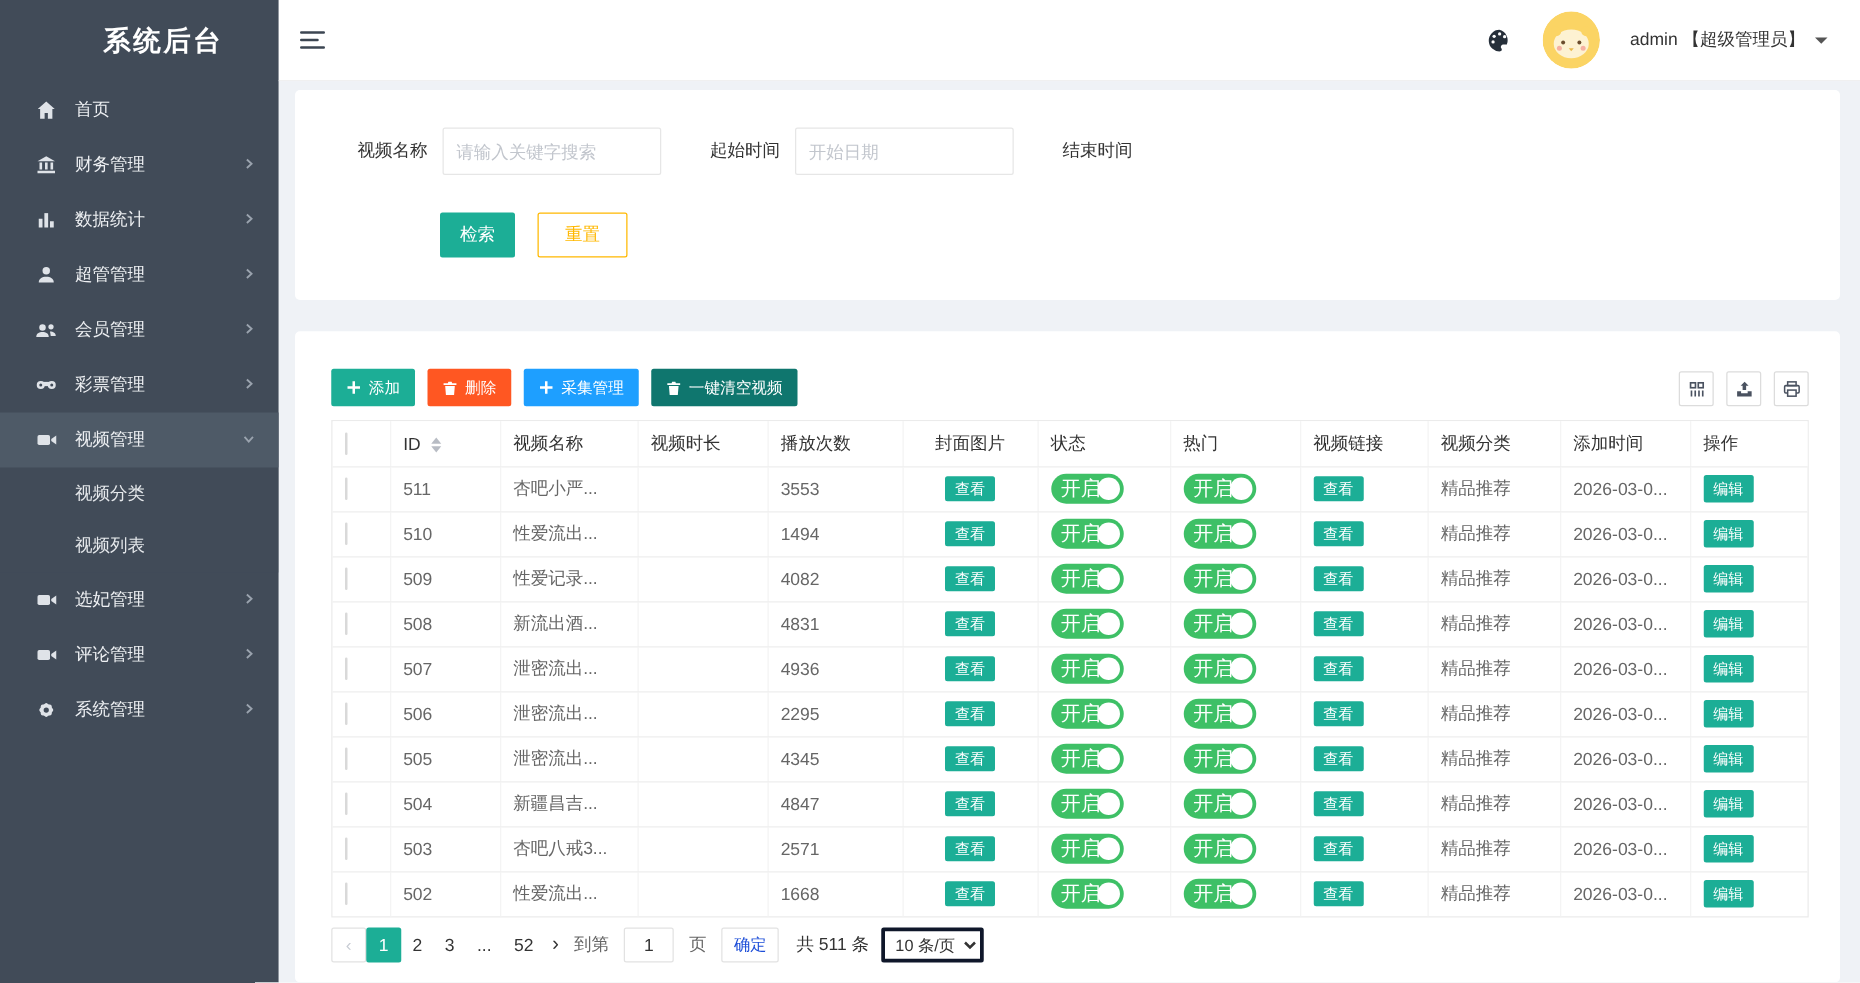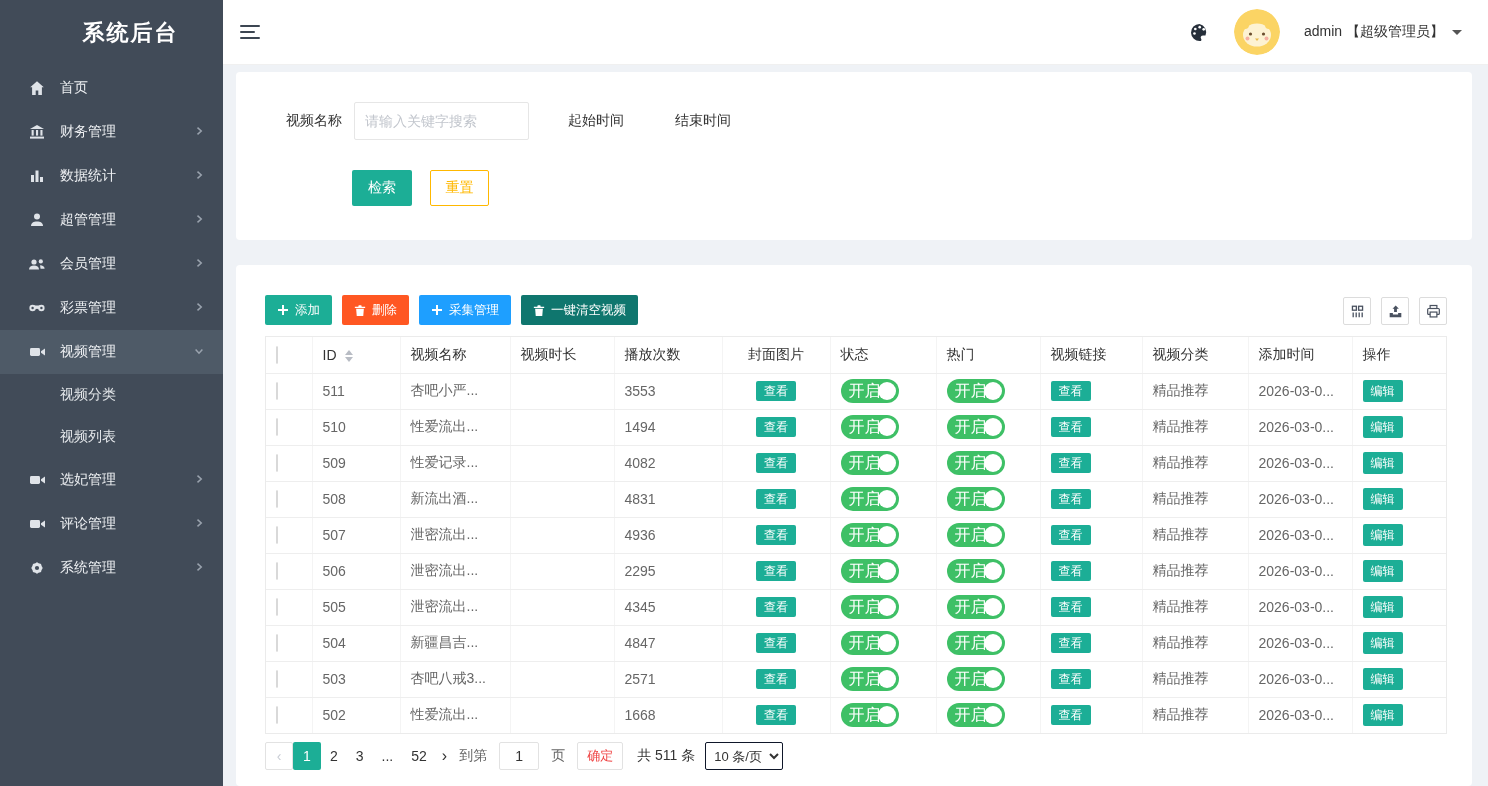--- a/index.html
+++ b/index.html
@@ -49,21 +49,21 @@
   .form-group { display:flex; align-items:center; margin-right:39px; }
   .form-group label { color:#333; margin-right:12px; white-space:nowrap; }
   .form-group input { width:175px; height:38px; border:1px solid #e6e6e6; border-radius:2px;
     padding:0 10px; font-size:14px; color:#333; outline:none;
     font-family:"Liberation Sans","DejaVu Sans",sans-serif; }
   .form-group input::placeholder { color:#c2c6cd; }
   .btn-row { margin-top:30px; padding-left:66px; display:flex; gap:18px; }
   .btn { border:none; border-radius:2px; cursor:pointer; font-size:14px;
     font-family:"Liberation Sans","DejaVu Sans",sans-serif; }
   .btn-search { width:60px; height:36px; background:#1cae96; color:#fff; }
-  .btn-reset { width:59px; height:36px; background:#fff; border:1px solid #ffb800; color:#ffb800; }
+  .btn-reset { width:72px; height:36px; background:#fff; border:1px solid #ffb800; color:#ffb800; }
 
   
   .toolbar { display:flex; align-items:flex-end; margin-bottom:11px; }
   .tbtn { height:30px; border:none; border-radius:2px; color:#fff; font-size:12.5px;
     display:inline-flex; align-items:center; gap:6px; padding:0 12px; margin-right:10px;
     cursor:pointer; font-family:"Liberation Sans","DejaVu Sans",sans-serif; }
   .tbtn .ticon { display:flex; }
   .tbtn-add { background:#1cae96; }
   .tbtn-del { background:#ff5722; }
   .tbtn-collect { background:#1e9fff; }
@@ -115,24 +115,24 @@
   .pg-num { margin:0 9px; color:#333; cursor:pointer; }
   .pg-num.current { background:#1cae96; color:#fff; width:28px; height:28px; margin:0;
     display:inline-flex; align-items:center; justify-content:center; border-radius:2px; }
   .pg-ellipsis { margin:0 9px; color:#333; }
   .pg-arrow { color:#333; font-size:16px; margin:0 6px; cursor:pointer; }
   .pg-text { margin:0 6px; color:#666; }
   .pg-input { width:40px; height:28px; border:1px solid #e2e2e2; border-radius:2px;
     text-align:center; font-size:14px; color:#333; outline:none; margin:0 6px;
     font-family:"Liberation Sans","DejaVu Sans",sans-serif; }
   .pg-confirm { width:46px; height:28px; border:1px solid #e2e2e2; border-radius:2px;
-    background:#fff; color:#ef4444; font-size:13px; cursor:pointer; margin:0 6px;
+    background:#fff; color:#1d4ed8; font-size:13px; cursor:pointer; margin:0 6px;
     font-family:"Liberation Sans","DejaVu Sans",sans-serif; }
   .pg-total { margin:0 10px 0 8px; color:#333; }
-  .pg-size { height:28px; border:1px solid #0f172a; border-radius:2px; color:#333;
+  .pg-size { height:28px; border:3px solid #0f172a; border-radius:2px; color:#333;
     font-size:13px; padding:0 4px; background:#fff; cursor:pointer;
     font-family:"Liberation Sans","DejaVu Sans",sans-serif; }
 </style>
 </head>
 <body>
 
 <div class="page">
 
   <aside class="sidebar">
     <div class="sidebar-title">系统后台</div>
@@ -349,20 +349,21 @@
     <div class="content">
 
       <section class="card search-card">
         <div class="form-row">
           <div class="form-group">
             <label>视频名称</label>
             <input type="text" placeholder="请输入关键字搜索" style="">
           </div>
           <div class="form-group">
             <label>起始时间</label>
+            <input type="text" placeholder="开始日期" style="">
           </div>
           <div class="form-group">
             <label>结束时间</label>
           </div>
         </div>
         <div class="btn-row">
           <button class="btn btn-search">检索</button>
           <button class="btn btn-reset">重置</button>
         </div>
       </section>

